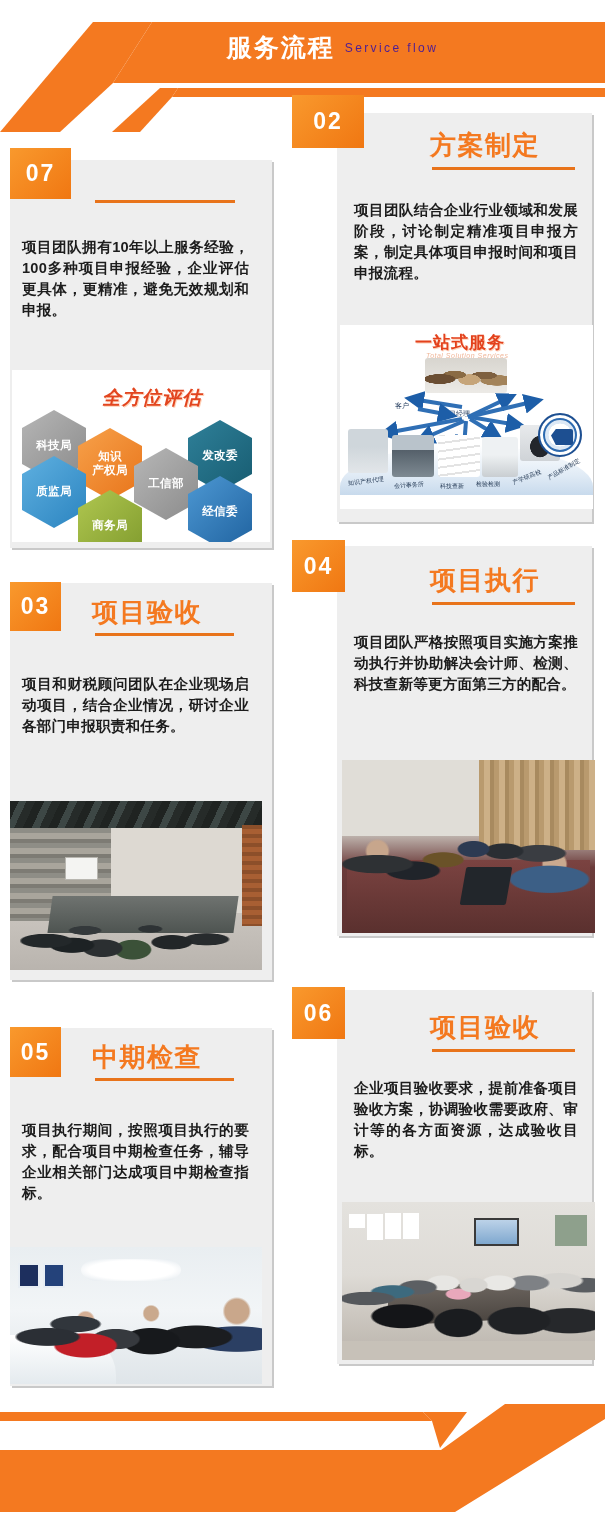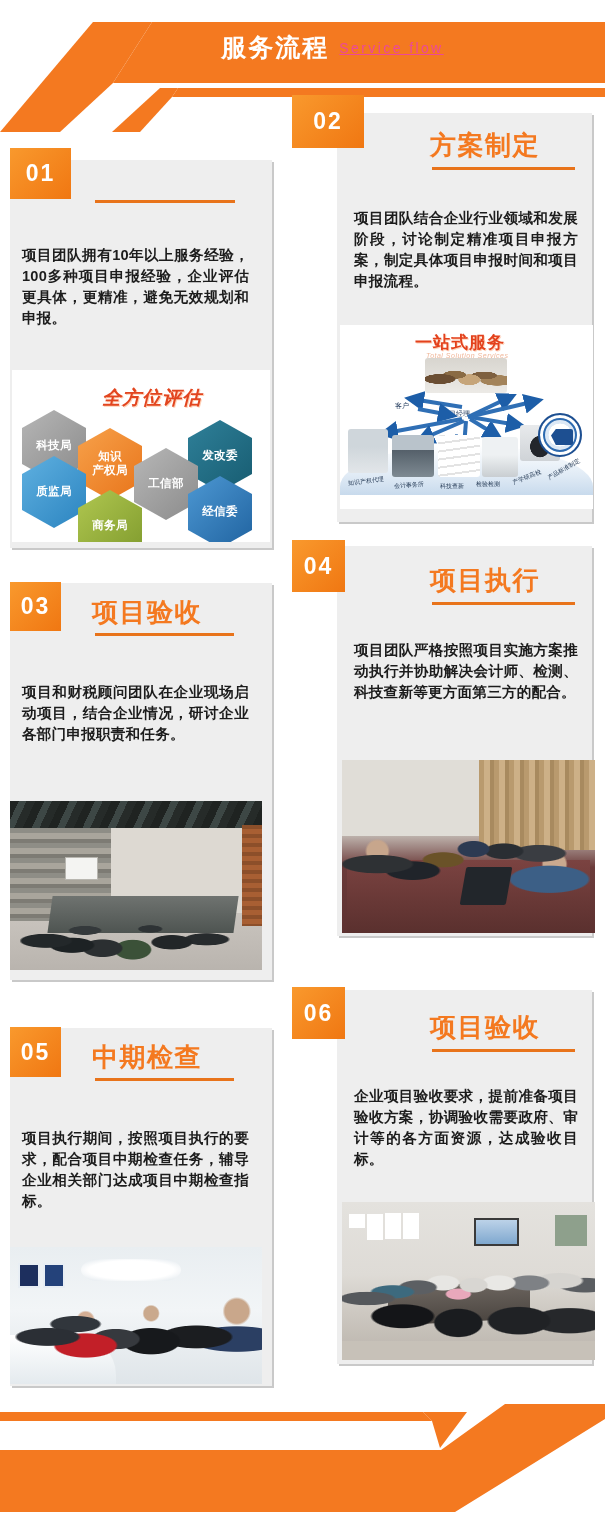--- a/index.html
+++ b/index.html
@@ -35,26 +35,25 @@
     z-index: 3;
   }
   .header-cn {
     font-size: 25px;
     font-weight: bold;
     color: #ffffff;
     letter-spacing: 2px;
     vertical-align: middle;
   }
   .header-en {
-    font-size: 14px;
-    color: #ec4899;
+    font-size: 12px;
+    color: #4c1d95;
     letter-spacing: 2.4px;
     margin-left: 10px;
     vertical-align: middle;
-    text-decoration: underline;
   }
 
   
   .footer-wrap {
     position: absolute;
     left: 0; top: 1404px;
     width: 605px; height: 134px;
     overflow: hidden;
   }
 
@@ -93,21 +92,20 @@
     background: #e8731a;
   }
   .card-desc {
     position: absolute;
     font-size: 14.6px;
     line-height: 1.44;
     color: #1c1c1c;
     font-weight: bold;
     text-align: justify;
     letter-spacing: 0.2px;
-    margin-top: 8px;
   }
 
   
   .hexwrap { position: absolute; background: #ffffff; overflow: hidden; }
   .hex-title {
     position: absolute;
     font-size: 19px;
     font-weight: bold;
     color: #e2451f;
     letter-spacing: 1px;
@@ -299,21 +297,21 @@
       <polygon points="152,22 113,83 60,132 0,132 93,22" fill="#f47920"></polygon>
       <polygon points="178,88 605,88 605,97 172,97" fill="#f47920"></polygon>
       <polygon points="178,88 172,97 140,132 112,132 160,88" fill="#f47920"></polygon>
     </svg>
     <div class="header-text">
       <span class="header-cn">服务流程</span><span class="header-en">Service flow</span>
     </div>
   </div>
 
   <div class="card" style="left:10px; top:160px; width:262px; height:388px;"></div>
-  <div class="badge" style="left:10px; top:148px; width:61px; height:51px;">01</div>
+  <div class="badge" style="left:10px; top:148px; width:61px; height:51px;">07</div>
   <div class="title-rule" style="left:95px; top:200px; width:140px;"></div>
   <div class="card-desc" style="left:22px; top:237px; width:227px;">项目团队拥有10年以上服务经验，100多种项目申报经验，企业评估更具体，更精准，避免无效规划和申报。</div>
 
   <div class="hexwrap" style="left:12px; top:370px; width:258px; height:172px;">
     <div class="hex-title" style="left:90px; top:15px;font-style:italic;">全方位评估</div>
     <div class="hex" style="left:10px; top:40px; background:linear-gradient(135deg,#b6b6b6,#8a8a8a);">科技局</div>
     <div class="hex" style="left:66px; top:58px; background:linear-gradient(135deg,#f7a14a,#e8741a); white-space:pre-line;">知识
 产权局</div>
     <div class="hex" style="left:176px; top:50px; background:linear-gradient(135deg,#2f8099,#175c71);">发改委</div>
     <div class="hex" style="left:10px; top:86px; background:linear-gradient(135deg,#5fb0e0,#2b84c0);">质监局</div>

